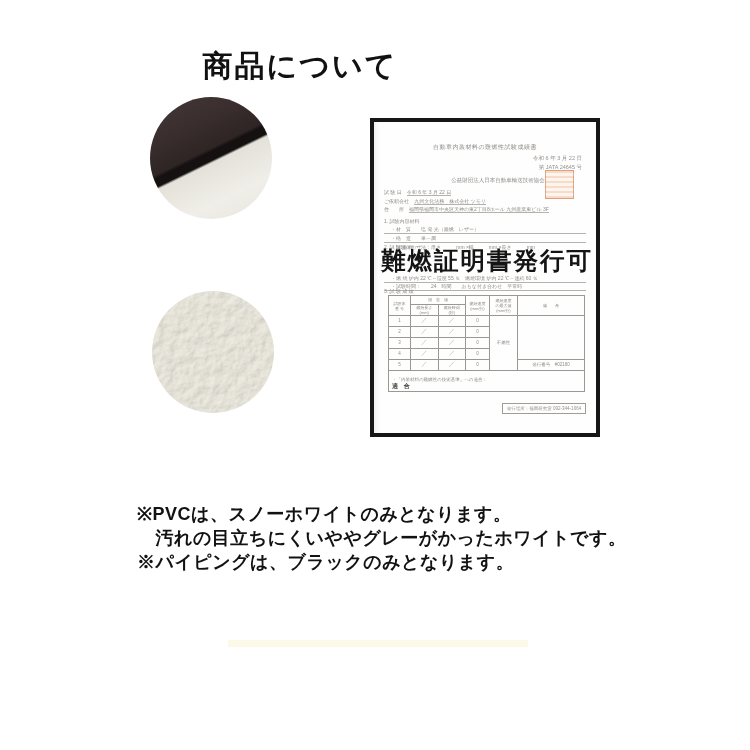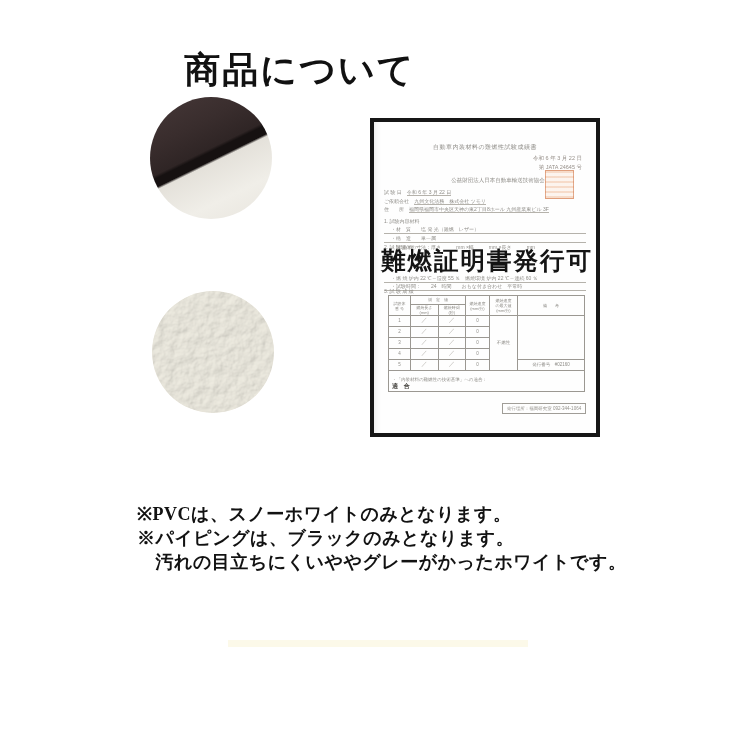--- a/index.html
+++ b/index.html
@@ -5,21 +5,21 @@
   * { margin:0; padding:0; box-sizing:border-box; }
   html,body { background:#ffffff; }
   body { font-family:"Liberation Sans", sans-serif; }
   #stage {
     position:relative; width:750px; height:750px; background:#ffffff;
     overflow:hidden; margin:0 auto;
   }
   
   .page-title {
     position:absolute; top:46px; left:0; width:600px; text-align:center;
-    font-size:36px; font-weight:700; color:#111; letter-spacing:2px;
+    font-size:30px; font-weight:700; color:#111; letter-spacing:2px;
   }
   
   .swatch-circle {
     position:absolute; width:122px; height:122px; border-radius:50%; overflow:hidden;
   }
   #swatch-black { left:150px; top:97px;
     background:linear-gradient(154deg,
       #463838 0%, #392d2d 28%, #2f2525 44.5%,
       #161111 46.5%, #161111 51.5%,
       #e4e1da 53%, #f0eee8 76%, #e8e5de 100%);
@@ -80,21 +80,20 @@
   .doc-issuer {
     top:281px; left:128px; width:84px; height:11px;
     border:.5px solid #a09d97; font-size:4.5px; line-height:10px; text-align:center;
     color:#95928c; white-space:nowrap;
   }
   
   .notes {
     position:absolute; left:137px; top:502px; width:560px;
     font-size:18px; font-weight:700; color:#121212; line-height:24px;
     letter-spacing:.5px;
-    font-family:Liberation Serif, serif;
   }
   .notes div { white-space:nowrap; }
   
   .highlight-artifact {
     position:absolute; left:228px; top:640px; width:300px; height:7px;
     background:#fbf8e3; opacity:.8;
   }
 </style>
 </head>
 <body>
@@ -216,19 +215,19 @@
           </td>
         </tr>
       </tbody>
     </table>
 
     <div class="abs doc-issuer">発行場所：福岡研究室 092-344-1064</div>
   </div>
 
   <div class="notes">
     <div>※PVCは、スノーホワイトのみとなります。</div>
+    <div>　汚れの目立ちにくいややグレーがかったホワイトです。</div>
     <div>※パイピングは、ブラックのみとなります。</div>
-    <div>　汚れの目立ちにくいややグレーがかったホワイトです。</div>
   </div>
 
   <div class="highlight-artifact"></div>
 
 </div>
 
 </body></html>

